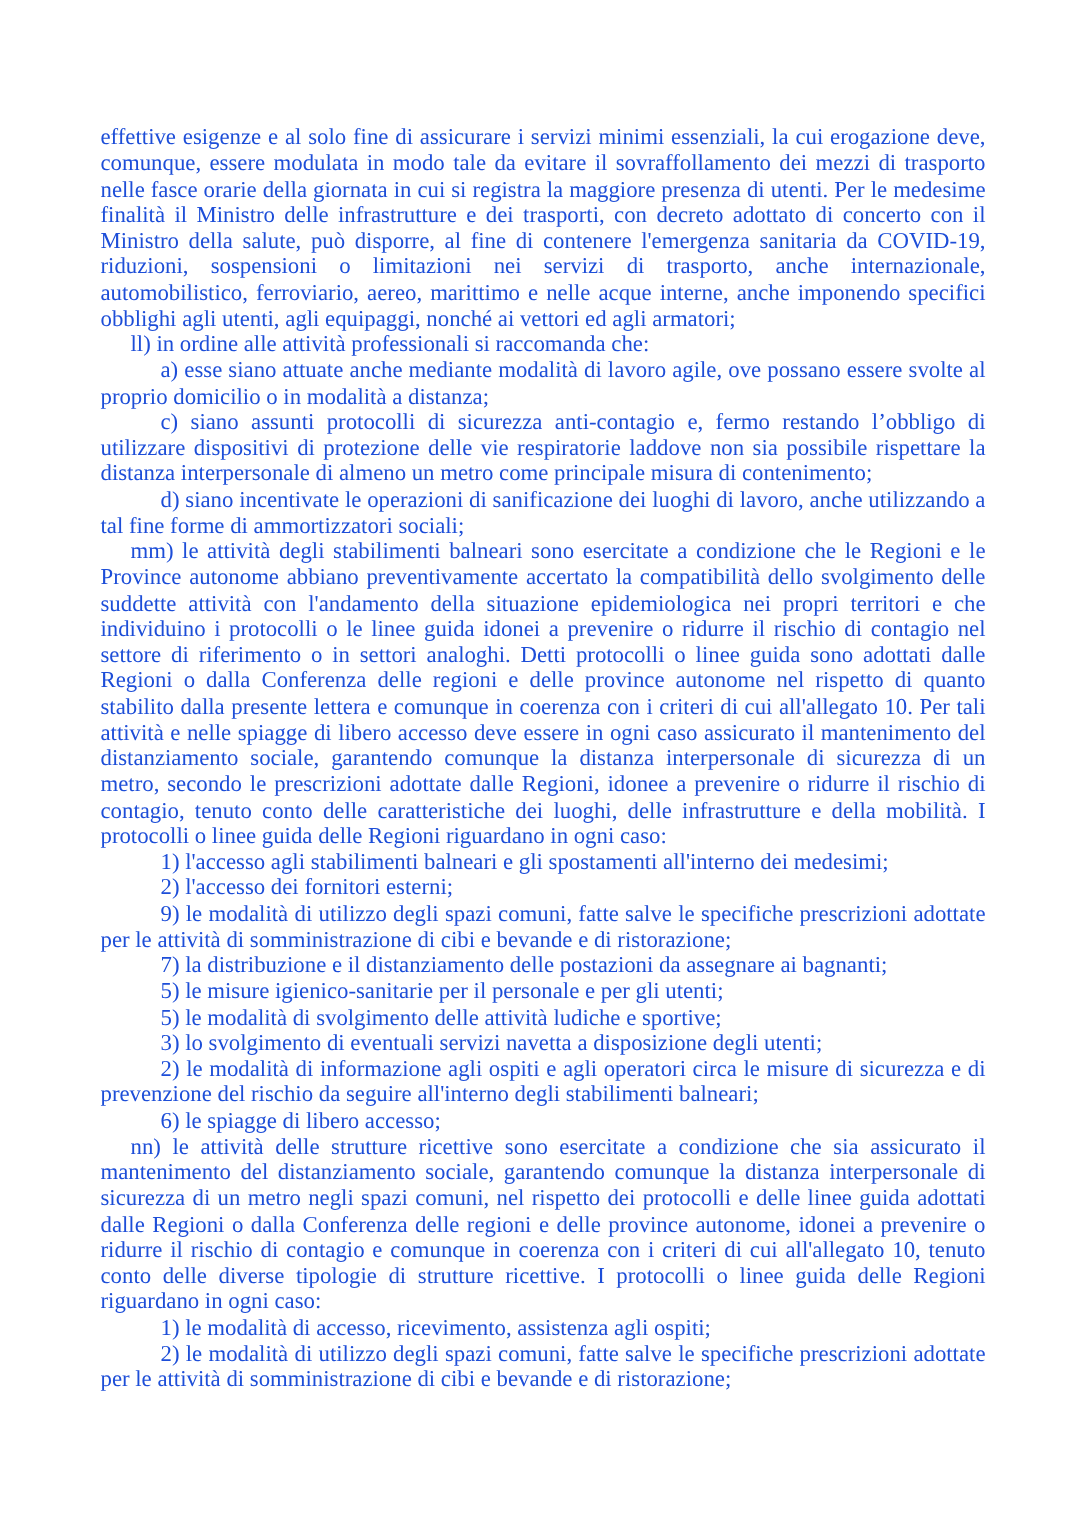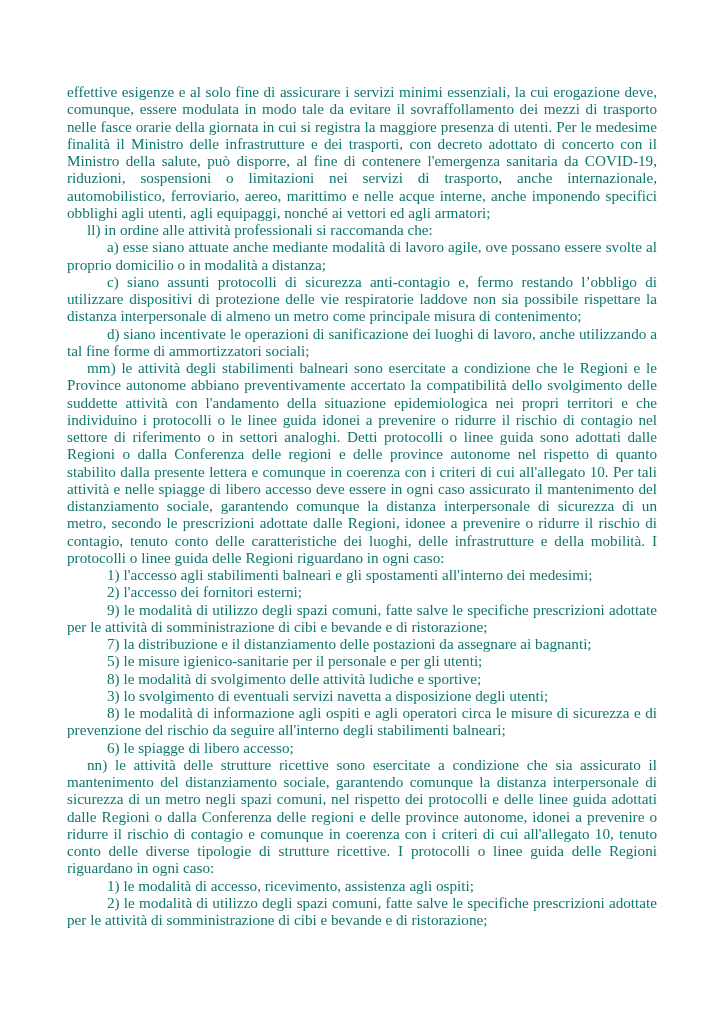--- a/index.html
+++ b/index.html
@@ -5,21 +5,21 @@
   html, body { margin: 0; padding: 0; background: #ffffff; }
   body { width: 723px; height: 1022px; position: relative; overflow: hidden; }
   .page {
     position: absolute;
     left: 67px;
     top: 83px;
     width: 590px;
     font-family: "Liberation Serif", serif;
     font-size: 15.2px;
     line-height: 17.25px;
-    color: #0f766e;
+    color: #1d4ed8;
     text-align: justify;
   }
   .page p { margin: 0; padding: 0; }
   .ind1 { text-indent: 20px; }
   .ind2 { text-indent: 40px; }
 </style>
 </head>
 <body>
 
 <div class="page">
@@ -27,20 +27,20 @@
   <p class="ind1">ll) in ordine alle attività professionali si raccomanda che:</p>
   <p class="ind2">a) esse siano attuate anche mediante modalità di lavoro agile, ove possano essere svolte al proprio domicilio o in modalità a distanza;</p>
   <p class="ind2">c) siano assunti protocolli di sicurezza anti-contagio e, fermo restando l’obbligo di utilizzare dispositivi di protezione delle vie respiratorie laddove non sia possibile rispettare la distanza interpersonale di almeno un metro come principale misura di contenimento;</p>
   <p class="ind2">d) siano incentivate le operazioni di sanificazione dei luoghi di lavoro, anche utilizzando a tal fine forme di ammortizzatori sociali;</p>
   <p class="ind1">mm) le attività degli stabilimenti balneari sono esercitate a condizione che le Regioni e le Province autonome abbiano preventivamente accertato la compatibilità dello svolgimento delle suddette attività con l'andamento della situazione epidemiologica nei propri territori e che individuino i protocolli o le linee guida idonei a prevenire o ridurre il rischio di contagio nel settore di riferimento o in settori analoghi. Detti protocolli o linee guida sono adottati dalle Regioni o dalla Conferenza delle regioni e delle province autonome nel rispetto di quanto stabilito dalla presente lettera e comunque in coerenza con i criteri di cui all'allegato 10. Per tali attività e nelle spiagge di libero accesso deve essere in ogni caso assicurato il mantenimento del distanziamento sociale, garantendo comunque la distanza interpersonale di sicurezza di un metro, secondo le prescrizioni adottate dalle Regioni, idonee a prevenire o ridurre il rischio di contagio, tenuto conto delle caratteristiche dei luoghi, delle infrastrutture e della mobilità. I protocolli o linee guida delle Regioni riguardano in ogni caso:</p>
   <p class="ind2">1) l'accesso agli stabilimenti balneari e gli spostamenti all'interno dei medesimi;</p>
   <p class="ind2">2) l'accesso dei fornitori esterni;</p>
   <p class="ind2">9) le modalità di utilizzo degli spazi comuni, fatte salve le specifiche prescrizioni adottate per le attività di somministrazione di cibi e bevande e di ristorazione;</p>
   <p class="ind2">7) la distribuzione e il distanziamento delle postazioni da assegnare ai bagnanti;</p>
   <p class="ind2">5) le misure igienico-sanitarie per il personale e per gli utenti;</p>
-  <p class="ind2">8) le modalità di svolgimento delle attività ludiche e sportive;</p>
+  <p class="ind2">5) le modalità di svolgimento delle attività ludiche e sportive;</p>
   <p class="ind2">3) lo svolgimento di eventuali servizi navetta a disposizione degli utenti;</p>
-  <p class="ind2">8) le modalità di informazione agli ospiti e agli operatori circa le misure di sicurezza e di prevenzione del rischio da seguire all'interno degli stabilimenti balneari;</p>
+  <p class="ind2">2) le modalità di informazione agli ospiti e agli operatori circa le misure di sicurezza e di prevenzione del rischio da seguire all'interno degli stabilimenti balneari;</p>
   <p class="ind2">6) le spiagge di libero accesso;</p>
   <p class="ind1">nn) le attività delle strutture ricettive sono esercitate a condizione che sia assicurato il mantenimento del distanziamento sociale, garantendo comunque la distanza interpersonale di sicurezza di un metro negli spazi comuni, nel rispetto dei protocolli e delle linee guida adottati dalle Regioni o dalla Conferenza delle regioni e delle province autonome, idonei a prevenire o ridurre il rischio di contagio e comunque in coerenza con i criteri di cui all'allegato 10, tenuto conto delle diverse tipologie di strutture ricettive. I protocolli o linee guida delle Regioni riguardano in ogni caso:</p>
   <p class="ind2">1) le modalità di accesso, ricevimento, assistenza agli ospiti;</p>
   <p class="ind2">2) le modalità di utilizzo degli spazi comuni, fatte salve le specifiche prescrizioni adottate per le attività di somministrazione di cibi e bevande e di ristorazione;</p>
 </div>
 
 </body></html>

